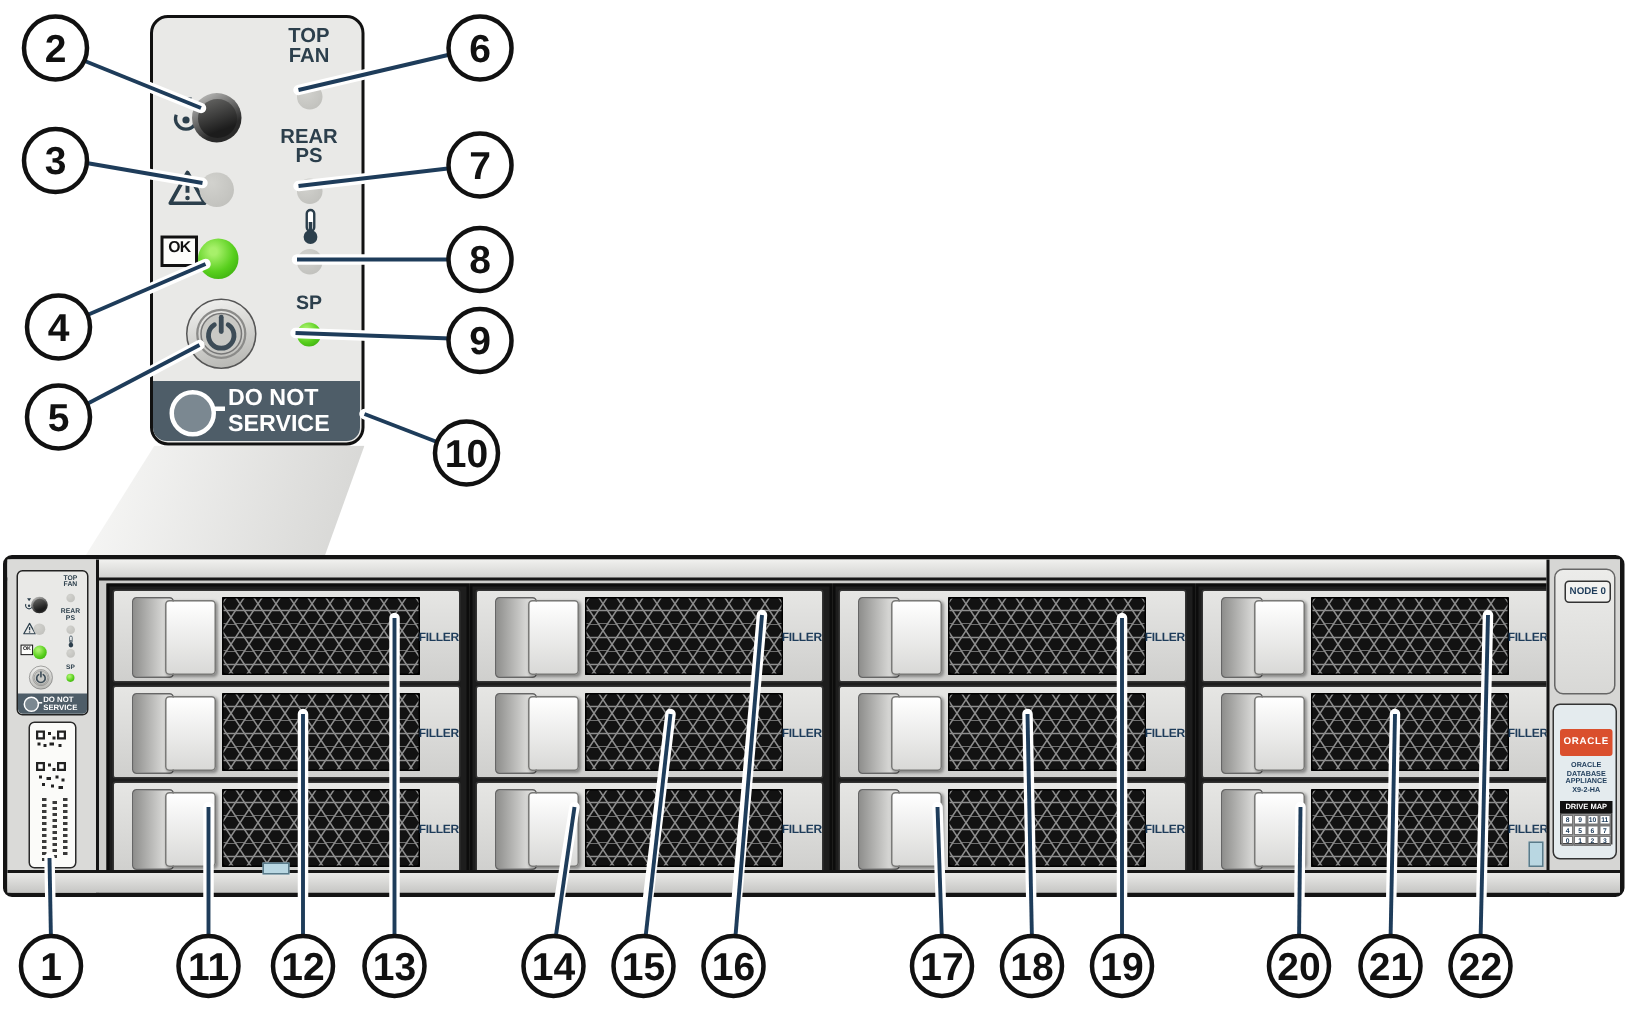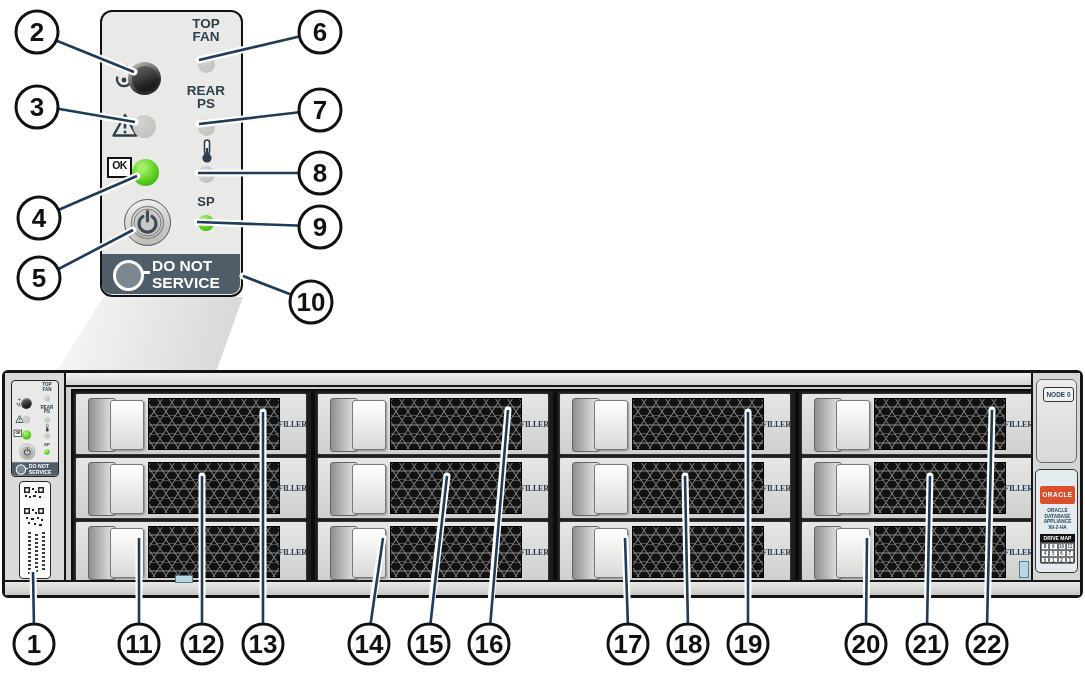--- a/index.html
+++ b/index.html
@@ -59,21 +59,21 @@
   .rim-bottom{left:0;bottom:0;width:100%;height:15px;background:linear-gradient(#e9e9e7,#c6c6c4);
               border-top:2px solid #161616;}
   .left-ear{left:0;top:0;width:61px;height:222px;background:#dadad8;border-right:2px solid #141414;}
   .serial-label{left:14px;top:108px;width:32px;height:98px;background:#fbfbf9;border:1.5px solid #2a2a2a;
                 border-radius:4px;}
   .txtline{position:absolute;width:3px;background:repeating-linear-gradient(180deg,#3a3a3a 0 2px,transparent 2px 4px);}
 
   .bay-group{position:absolute;top:16px;width:238px;height:194px;border:2px solid #0c0c0c;
              background:#1d1d1d;}
   .bay{position:absolute;left:2px;width:230px;height:60px;border:1px solid #333;border-radius:2px;
-       background:linear-gradient(#e6e6e4,#cfcfcd);font-family:Liberation Serif, serif;}
+       background:linear-gradient(#e6e6e4,#cfcfcd);}
   .bay .rail{position:absolute;left:12px;top:4px;width:26px;height:52px;border:1px solid #666;
              border-radius:3px;background:linear-gradient(90deg,#8f8f8d,#ececea);}
   .bay .handle{position:absolute;left:34px;top:6px;width:32px;height:48px;border:1.5px solid #7a7a78;
                border-radius:3px;background:linear-gradient(#ffffff,#d9d9d7);box-shadow:1px 1px 2px rgba(0,0,0,.35);}
   .bay .mesh{position:absolute;left:72px;top:4px;width:132px;height:52px;}
   .bay .filler{position:absolute;left:203px;top:0;width:27px;height:60px;display:flex;align-items:center;
                justify-content:center;font-size:8px;font-weight:bold;color:#1e3c5a;letter-spacing:-0.2px;}
 
   .right-ear{left:1026px;top:0;width:49px;height:222px;background:#d6d6d4;border-left:2px solid #141414;}
   .ear-top{left:3px;top:6px;width:41px;height:84px;border:1px solid #666;border-radius:6px;

